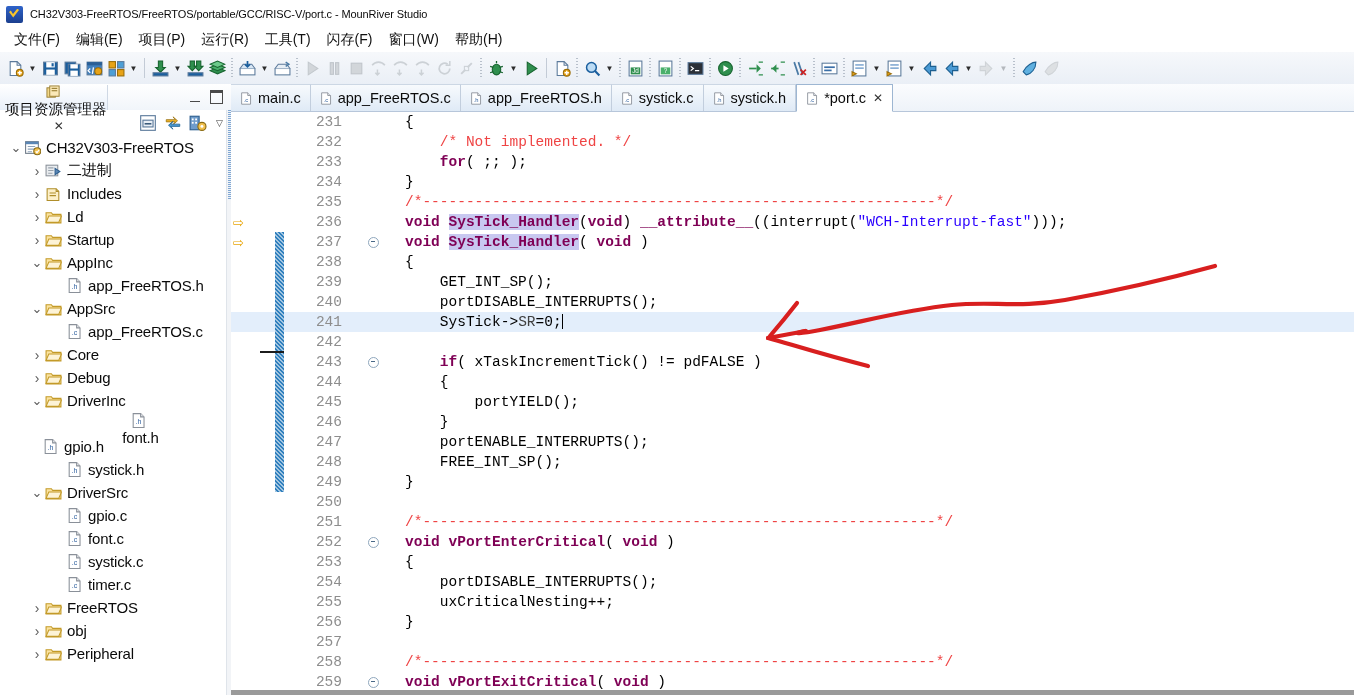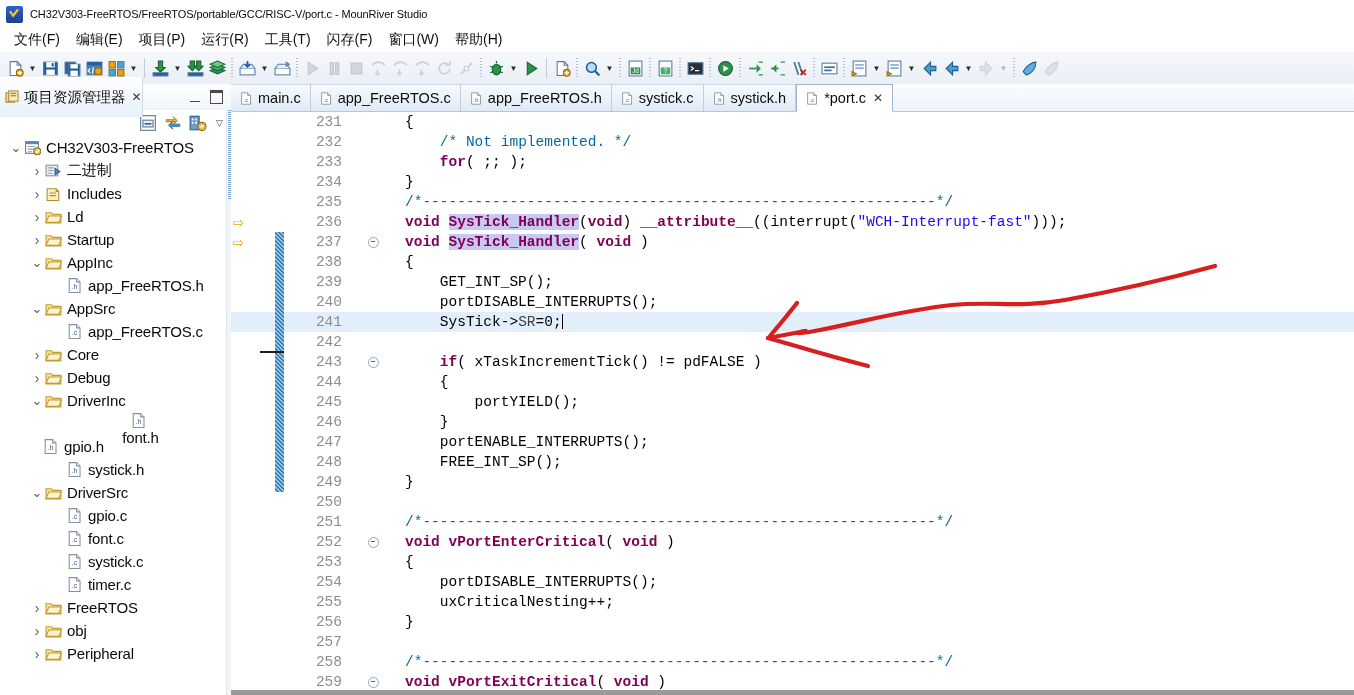--- a/index.html
+++ b/index.html
@@ -115,27 +115,28 @@
     position: relative;
   }
   .exp-tabrow {
     height: 26px;
     display: flex;
     align-items: center;
     background: linear-gradient(#ffffff, #f1f5fa);
     position: relative;
   }
   .exp-tab {
-    height: 40px;
+    height: 25px;
     display: flex; align-items: center;
     padding: 0 0 0 5px;
     background: linear-gradient(#ffffff, #e8f0fa);
     border-right: 1px solid #cfd8e4;
     font-size: 14.5px;
     color: #101010;
+    flex-direction: column;
   }
   .exp-tab-icon {
     width: 15px; height: 15px;
     margin-right: 4px;
     flex: none;
   }
   .exp-tab-close {
     margin-left: 6px;
     font-size: 12px;
     color: #333;
@@ -313,21 +314,21 @@
   }
   .ctext { padding-left: 1px; color: #000; }
   .sep-line {
     position: absolute;
     left: 29px; width: 24px; height: 2px;
     background: #1c1c1c;
   }
 
   
   .k  { color: #7f0055; font-weight: bold; }  
-  .cm { color: #0369a1; }                      
+  .cm { color: #ef4444; }                      
   .st { color: #2a00ff; }
   .fld{ color: #404040; }
   .sel{ background: #c8c8f0; }
   .hscroll {
     position: absolute;
     left: 0; bottom: 0; right: 0;
     height: 5px;
     background: #9a9a9a;
   }
 

